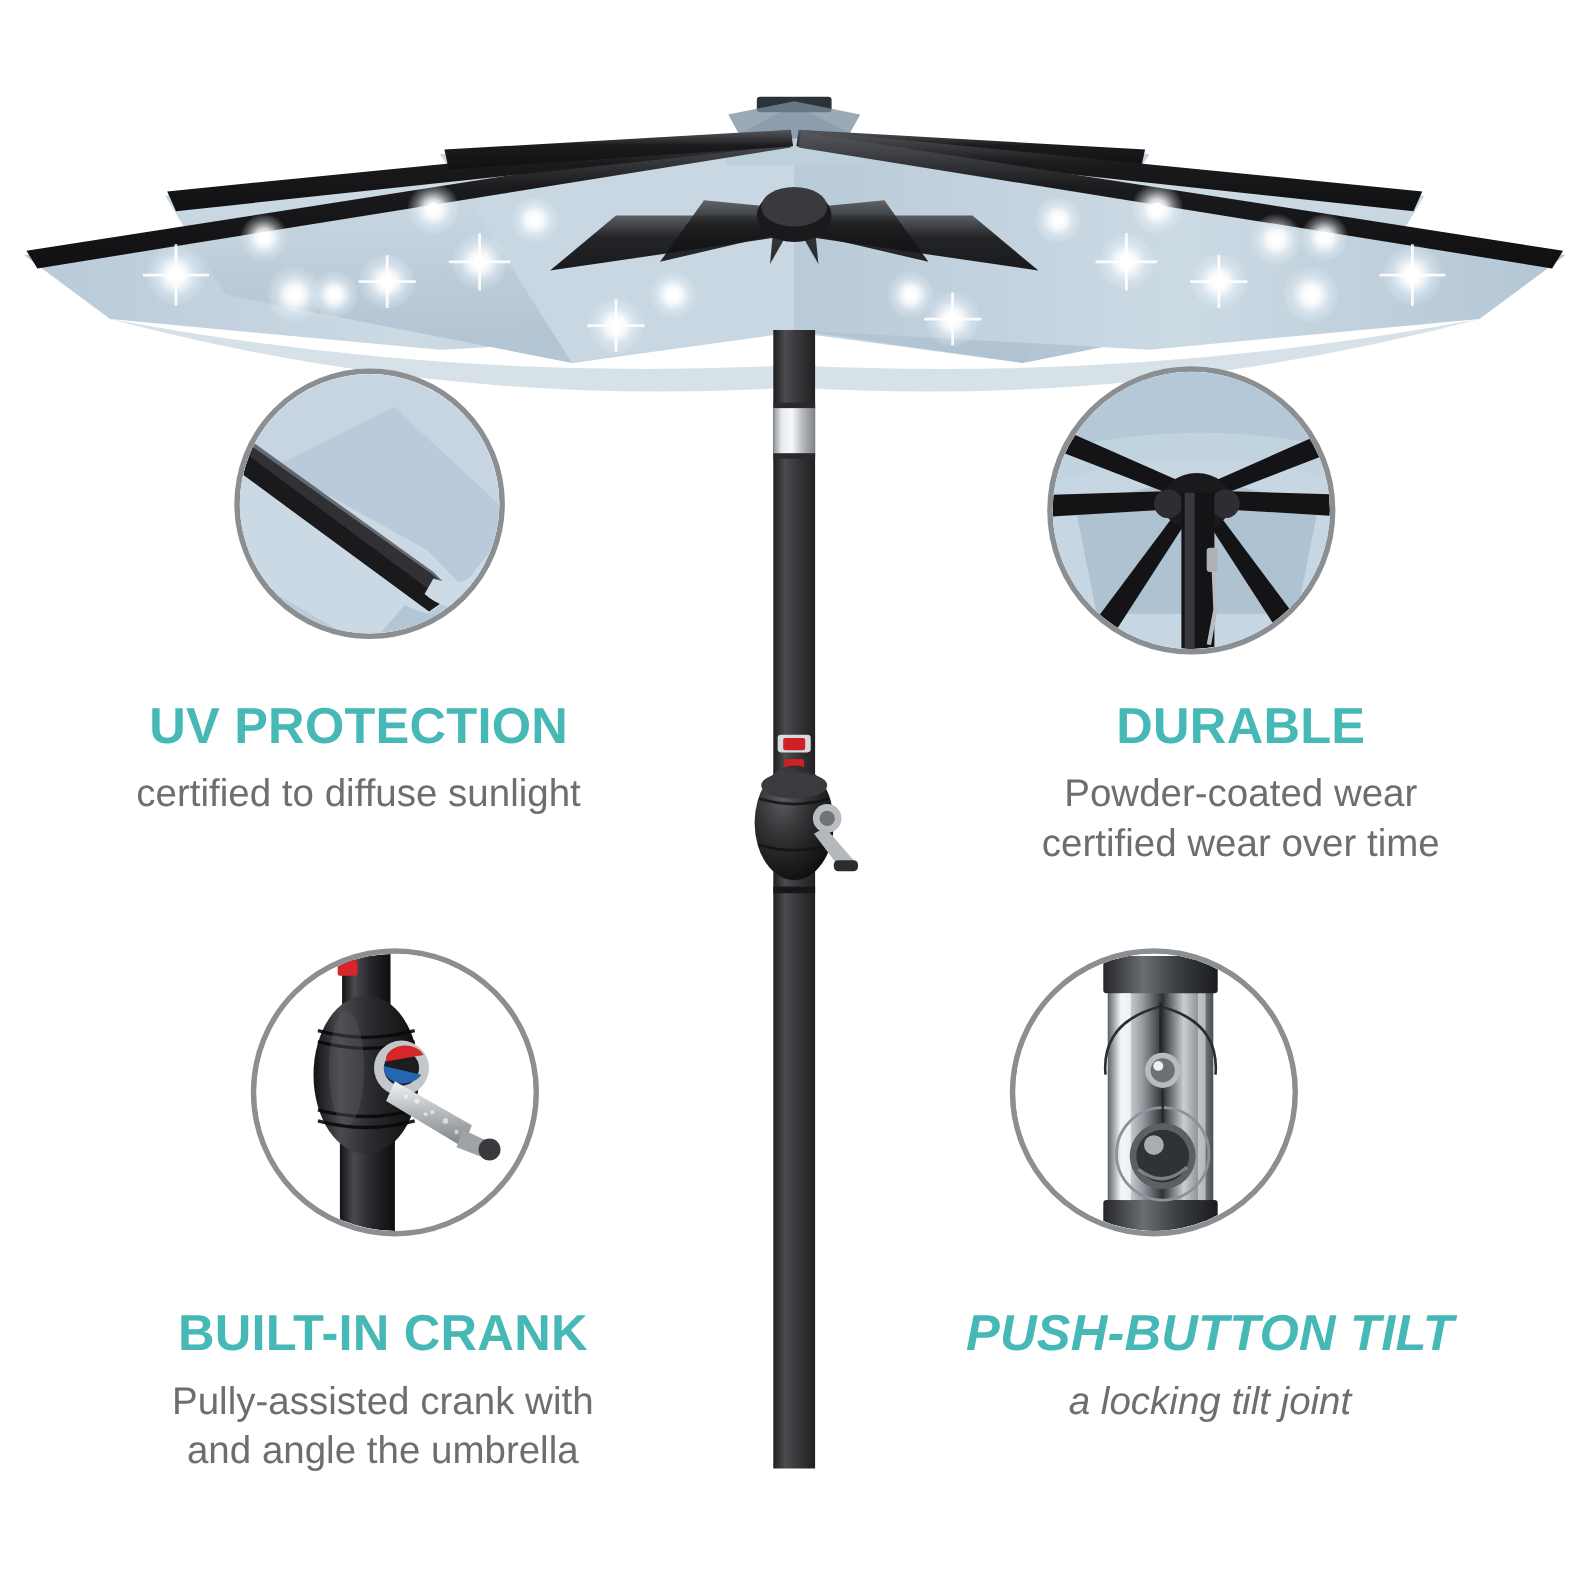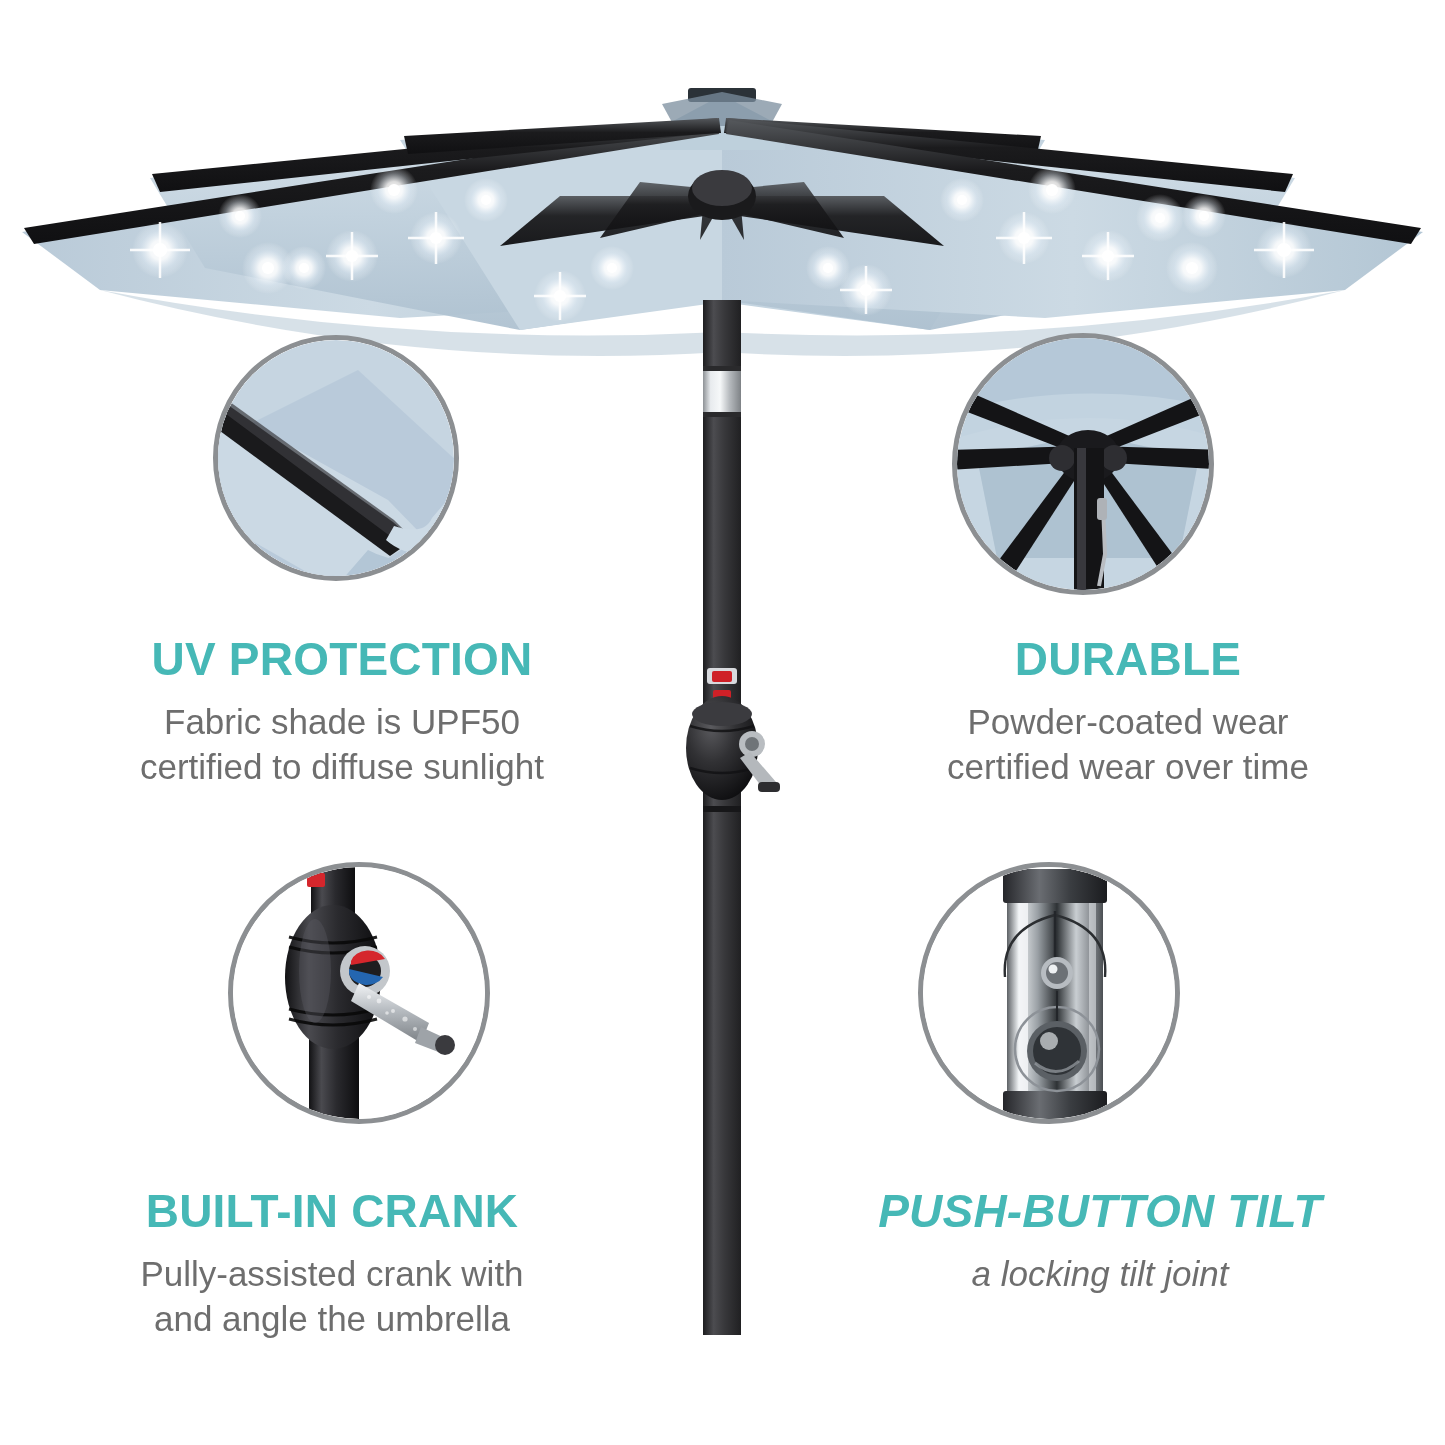--- a/index.html
+++ b/index.html
@@ -65,23 +65,23 @@
   }
   .feature-body {
     color: #6e6e6e;
     font-size: 35px;
     font-weight: 300;
     line-height: 1.28;
     margin: 0;
   }
   .feature-body .ln { display: block; white-space: nowrap; }
 
-  #text-uv    { left: 42px;  top: 636px; }
+  #text-uv    { left: 26px;  top: 636px; }
   #text-dur   { left: 828px; top: 636px; }
-  #text-crank { left: 32px;  top: 1188px; }
+  #text-crank { left: 48px;  top: 1188px; }
   #text-tilt  { left: 800px; top: 1188px; font-style: italic; }
 </style>
 </head>
 <body>
 
 <div id="stage">
 
   <svg id="umbrella-art" viewBox="0 0 1445 1445" xmlns="http://www.w3.org/2000/svg">
     <defs>
       <linearGradient id="canopyGrad" x1="0" y1="0" x2="0" y2="1">
@@ -403,21 +403,20 @@
         <circle cx="126" cy="174" r="9" fill="#d3d7da" opacity="0.75"></circle>
         <path d="M112,196 Q134,214 156,194" stroke="#9aa0a5" stroke-width="3" fill="none" opacity="0.7"></path>
         <line x1="134" y1="124" x2="134" y2="154" stroke="#23262a" stroke-width="2"></line>
       </svg>
     </div>
   </div>
 
   <div class="feature-text" id="text-uv">
     <div class="feature-heading">UV PROTECTION</div>
     <div class="feature-body">
-      <span class="ln">Fabric shade is UPF50</span>
       <span class="ln">certified to diffuse sunlight</span>
     </div>
   </div>
 
   <div class="feature-text" id="text-dur">
     <div class="feature-heading">DURABLE</div>
     <div class="feature-body">
       <span class="ln">Powder-coated wear</span>
       <span class="ln">certified wear over time</span>
     </div>

